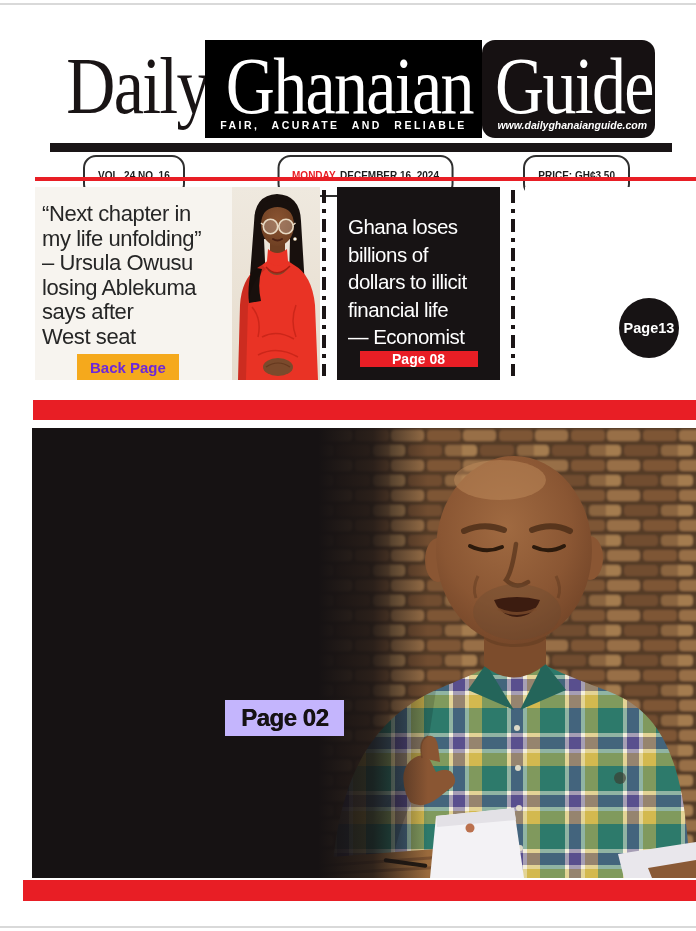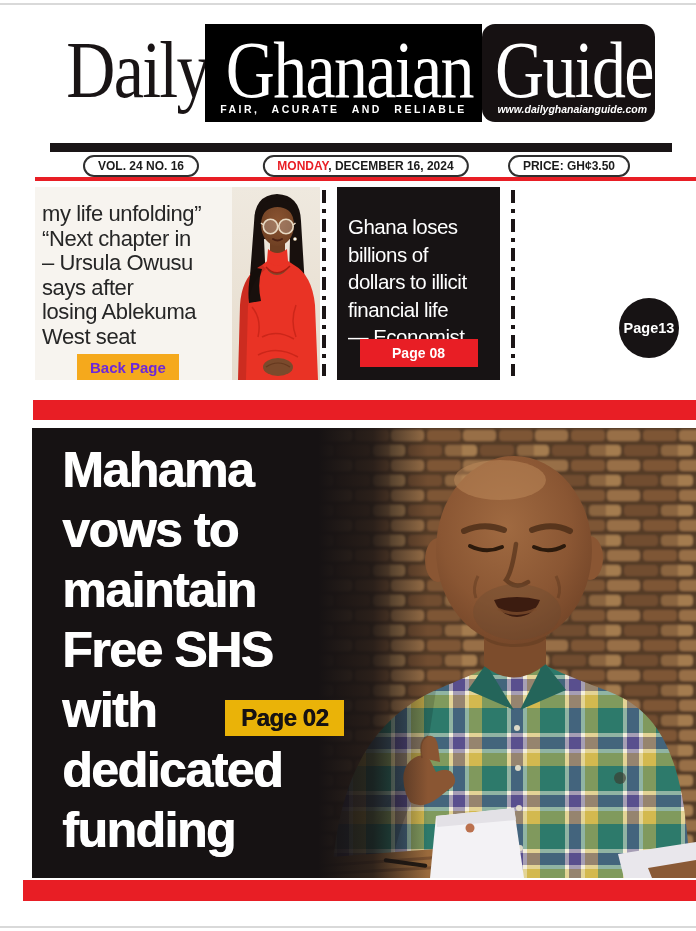--- a/index.html
+++ b/index.html
@@ -3,38 +3,38 @@
 <meta charset="utf-8">
 <style>
   html,body{margin:0;padding:0;background:#fff;}
   .page{position:relative;width:696px;height:931px;background:#fff;overflow:hidden;
         font-family:"Liberation Sans",sans-serif;-webkit-font-smoothing:antialiased;}
 
   
   .hairline{position:absolute;left:0;width:696px;height:2px;background:#d9d9d9;}
 
   
-  .masthead{position:absolute;top:24px;left:55px;width:600px;height:107px;display:flex;}
+  .masthead{position:absolute;top:40px;left:55px;width:600px;height:107px;display:flex;}
   .m-seg{position:relative;height:98px;overflow:hidden;}
   .m-daily{width:150px;background:#fff;color:#191415;}
   .m-red{width:277px;background:#000000;color:#fff;}
   .m-black{width:173px;background:#161112;color:#fff;border-radius:13px;}
   .bigword{display:block;font-family:"Liberation Serif",serif;font-size:80px;line-height:92px;
            text-align:center;letter-spacing:-2px;transform:scaleX(0.85);transform-origin:50% 60%;
            white-space:nowrap;}
   .m-tagline{position:absolute;bottom:7px;left:0;width:100%;text-align:center;font-size:10.5px;
              font-weight:bold;letter-spacing:2.5px;word-spacing:7px;color:#fff;white-space:nowrap;}
   .m-site{position:absolute;bottom:7px;right:8px;font-size:10.5px;font-weight:bold;font-style:italic;color:#fff;}
 
   .black-bar{position:absolute;top:143px;left:50px;width:622px;height:9px;background:#1a1516;}
 
   
   .pills{position:absolute;top:155px;left:35px;width:661px;height:22px;}
   .pill{position:absolute;top:0;border:2px solid #2f2f2f;border-radius:13px;background:#fff;
-        padding:1px 13px;font-size:12px;font-weight:bold;color:#1b1b1b;white-space:nowrap;line-height:16px;}
+        padding:11px 13px;font-size:10px;font-weight:bold;color:#1b1b1b;white-space:nowrap;line-height:16px;}
   .pill-vol{left:48px;}
   .pill-date{left:50%;transform:translateX(-50%);}
   .pill-price{right:66px;}
   .red-txt{color:#e81e25;}
   .red-rule{position:absolute;top:177px;left:35px;width:661px;height:4px;background:#e81e25;}
 
   
   .teasers{position:absolute;top:187px;left:35px;width:661px;height:193px;}
   .teaser{position:absolute;top:0;height:193px;overflow:hidden;}
   .t1{left:0;width:285px;background:#f7f4ef;}
@@ -43,34 +43,34 @@
   .dash-divider{position:absolute;top:3px;width:4px;height:186px;
     background:repeating-linear-gradient(to bottom,#1b1516 0 13px,transparent 13px 19px,#1b1516 19px 23px,transparent 23px 29px);}
   .dd1{left:287px;} .dd2{left:476px;}
   .t-line{white-space:nowrap;}
   .t1-head{position:absolute;left:7px;top:15px;font-size:22px;line-height:24.5px;color:#262626;letter-spacing:-0.4px;}
   .t2-head{position:absolute;left:11px;top:26px;font-size:20.5px;line-height:27.5px;color:#fff;letter-spacing:-0.5px;}
   .t3-head{position:absolute;left:3px;top:14px;font-size:20px;line-height:23.5px;color:#222;letter-spacing:-0.4px;}
   .btn-backpage{position:absolute;left:42px;top:167px;background:#f5a91c;color:#6d28d9;
                 font-size:15px;font-weight:bold;padding:5px 13px;white-space:nowrap;}
   .btn-page08{position:absolute;bottom:13px;left:50%;transform:translateX(-50%);width:118px;
-              background:#e81e25;color:#fff;font-size:14px;font-weight:bold;text-align:center;padding:6px 0;}
+              background:#e81e25;color:#fff;font-size:14px;font-weight:bold;text-align:center;padding:0 0;}
   .badge-page11{position:absolute;left:94px;top:111px;width:60px;height:60px;border-radius:50%;
                 background:#171314;color:#fff;display:flex;flex-direction:row;align-items:center;
                 justify-content:center;font-weight:bold;font-size:14.5px;line-height:17px;}
   .t1-photo{position:absolute;right:0;top:0;width:88px;height:193px;display:block;}
 
   
   .red-bar-top{position:absolute;top:400px;left:33px;width:663px;height:20px;background:#e81e25;}
   .main-box{position:absolute;top:428px;left:32px;width:664px;height:450px;background:#161213;overflow:hidden;}
   .main-photo{position:absolute;right:0;top:0;width:378px;height:450px;display:block;}
   .main-head{position:absolute;left:30px;top:12px;z-index:2;}
   .main-head .t-line{font-size:50px;line-height:60px;font-weight:bold;color:#fff;letter-spacing:-1.5px;
                      text-shadow:0.8px 0 0 #fff;}
-  .badge-page02{position:absolute;left:193px;top:272px;z-index:3;background:#eab308;color:#161213;
+  .badge-page02{position:absolute;left:193px;top:272px;z-index:3;background:#c4b5fd;color:#161213;
                 font-size:24px;font-weight:bold;padding:4px 16px;letter-spacing:-0.5px;white-space:nowrap;
                 text-shadow:0.5px 0 0 #161213;}
   .red-bar-bottom{position:absolute;top:880px;left:23px;width:673px;height:21px;background:#e81e25;}
 </style>
 </head>
 <body>
 
 <div class="page">
 
   <div class="hairline" style="top:3px"></div>
@@ -135,25 +135,25 @@
           <path d="M20 120 Q30 132 26 150"></path>
             <path d="M64 118 Q58 134 64 150"></path>
           <path d="M30 150 Q45 142 62 152"></path>
             <path d="M26 168 Q45 158 66 170"></path>
         </g>
         <ellipse cx="46" cy="180" rx="15" ry="9" fill="#7a4a2c"></ellipse>
         <path d="M34 180 Q46 172 58 180" stroke="#5c3118" stroke-width="1.2" fill="none" opacity="0.7"></path>
         <path d="M6 193 L8 118 Q10 88 30 78 L34 82 Q18 94 16 120 L14 193 Z" fill="#000" opacity="0.12"></path>
       </svg>
       <div class="t1-head">
+        <div class="t-line">“Next chapter in</div>
         <div class="t-line">my life unfolding”</div>
-        <div class="t-line">“Next chapter in</div>
         <div class="t-line">– Ursula Owusu</div>
+        <div class="t-line">losing Ablekuma</div>
         <div class="t-line">says after</div>
-        <div class="t-line">losing Ablekuma</div>
         <div class="t-line">West seat</div>
       </div>
       <div class="btn-backpage">Back Page</div>
     </div>
 
     <div class="dash-divider dd1"></div>
 
     <div class="teaser t2">
       <div class="t2-head">
         <div class="t-line">Ghana loses</div>
@@ -259,27 +259,18 @@
       <path d="M0 438 L140 428 M0 446 L146 438" stroke="#7a5130" stroke-width="3"></path>
       <rect x="66" y="430" width="44" height="4" rx="2" fill="#231a12" transform="rotate(8 66 430)"></rect>
       <path d="M118 388 L196 380 L206 450 L112 450 Z" fill="#f3f2f5"></path>
       <path d="M118 388 L196 380 L198 392 L119 399 Z" fill="#e3e1e6"></path>
       <circle cx="152" cy="400" r="4.5" fill="#b05a30" opacity="0.85"></circle>
       <path d="M300 426 L378 414 L378 450 L306 450 Z" fill="#e9e7ec"></path>
       <path d="M330 440 L378 432 L378 450 L334 450 Z" fill="#8a5a36"></path>
       <rect width="110" height="450" fill="url(#fadeL)"></rect>
     </svg>
 
-    <div class="main-head">
-      <div class="t-line">Mahama</div>
-      <div class="t-line">vows to</div>
-      <div class="t-line">maintain</div>
-      <div class="t-line">Free SHS</div>
-      <div class="t-line">with</div>
-      <div class="t-line">dedicated</div>
-      <div class="t-line">funding</div>
-    </div>
     <div class="badge-page02">Page 02</div>
   </div>
 
   <div class="red-bar-bottom"></div>
   <div class="hairline" style="top:926px"></div>
 </div>
 
 </body></html>

